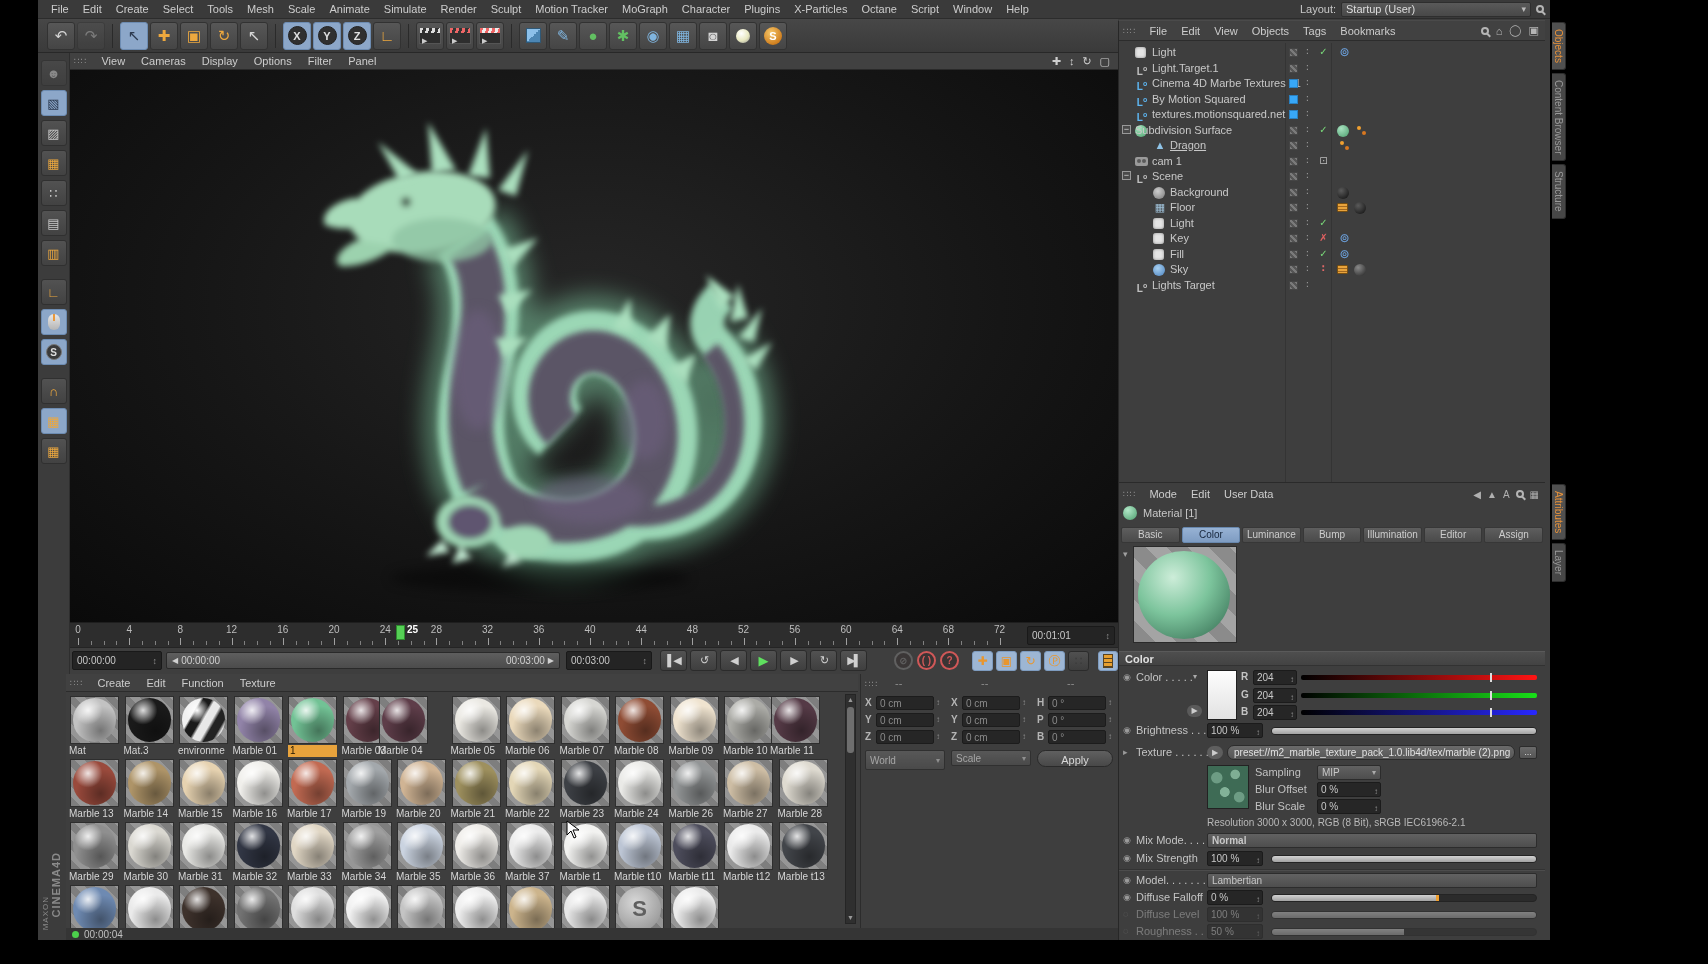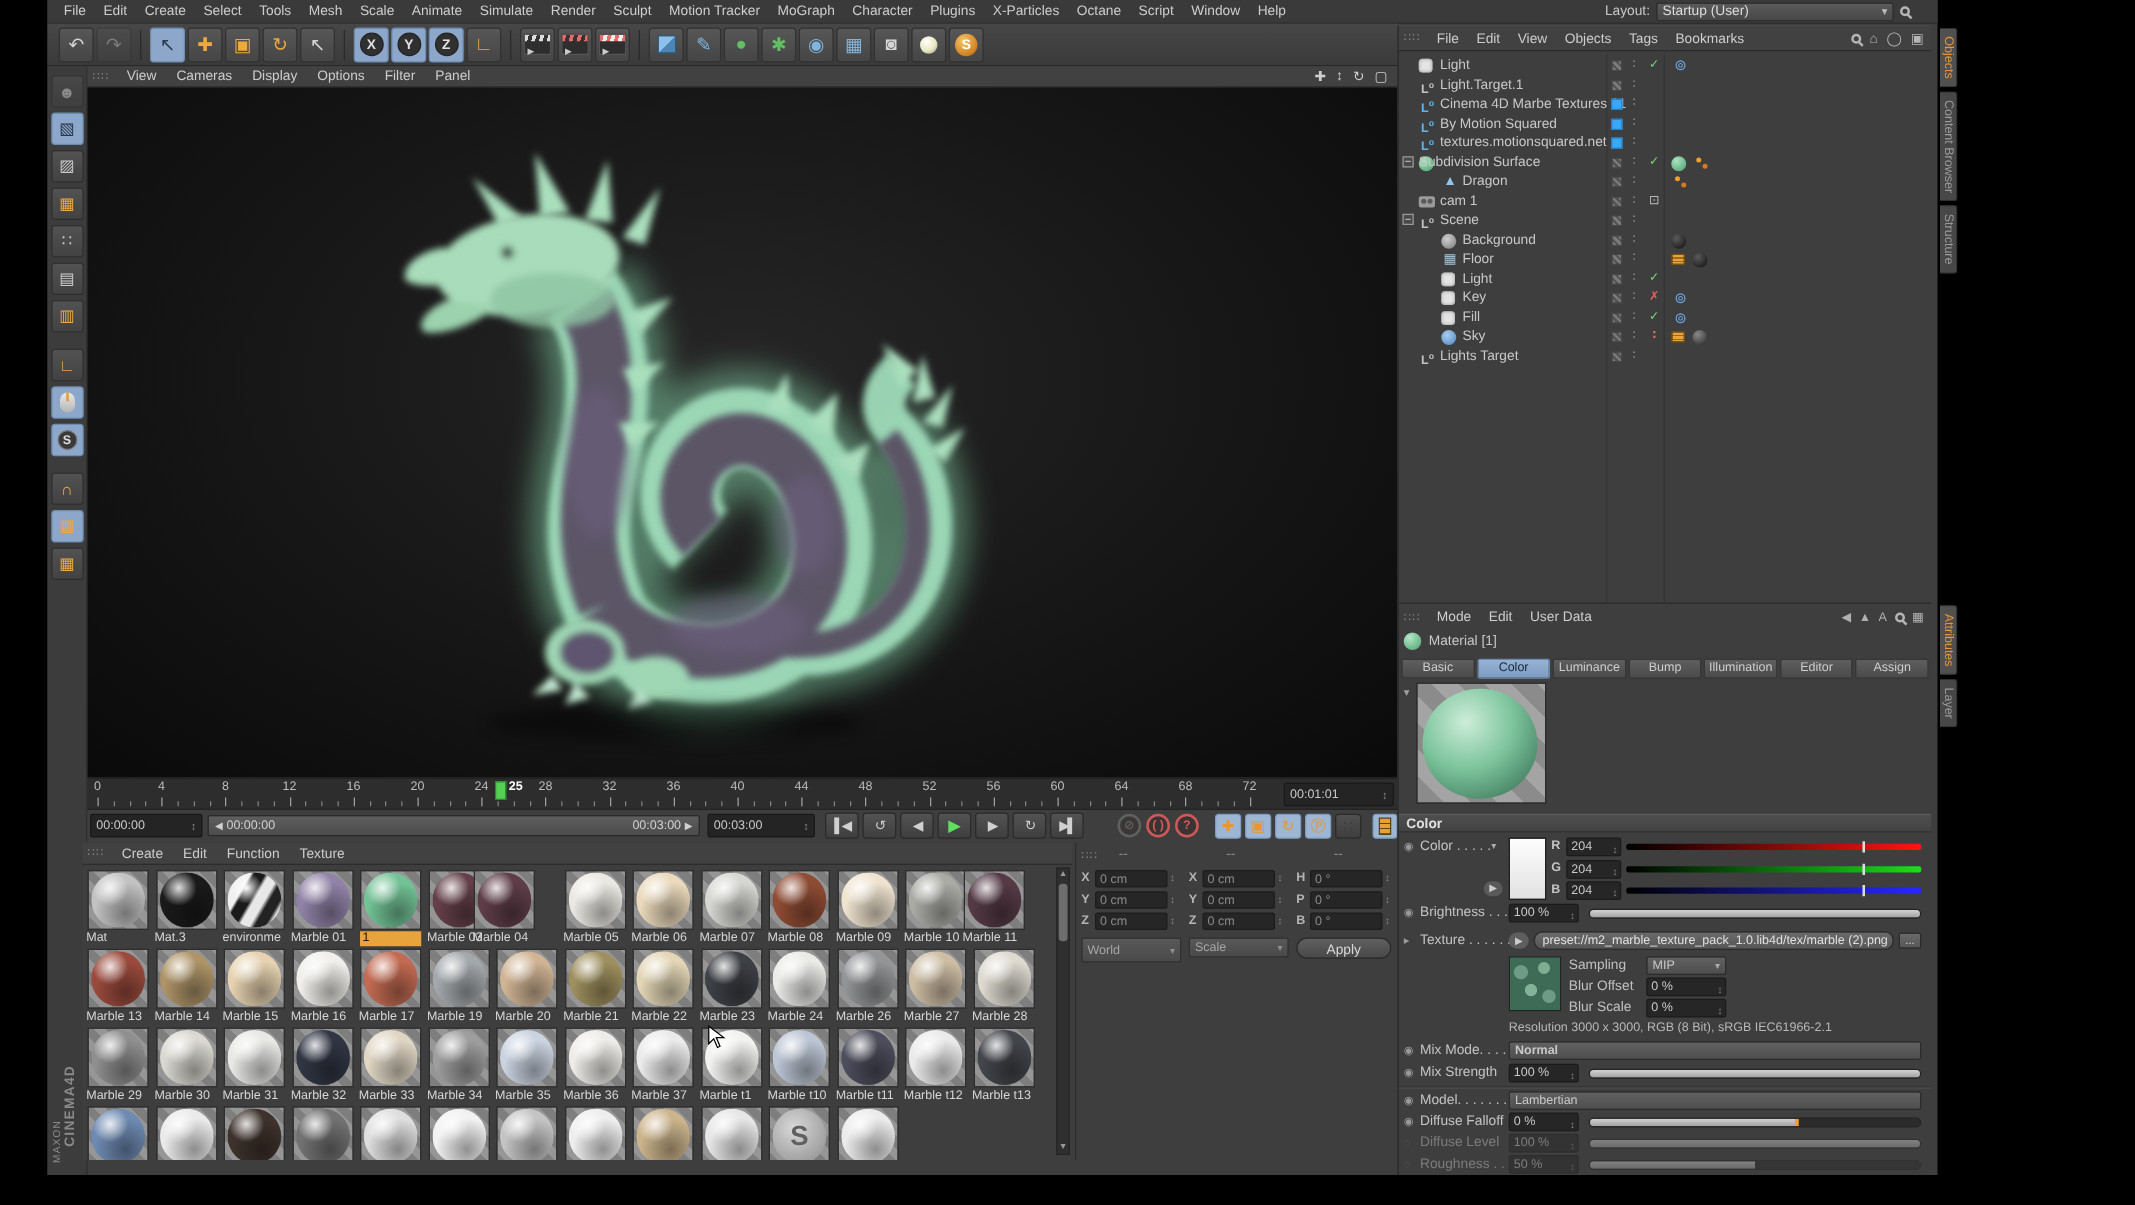--- a/index.html
+++ b/index.html
@@ -4,21 +4,21 @@
 <style>
 *{margin:0;padding:0;box-sizing:border-box}
 body{background:#000;font-family:"Liberation Sans","DejaVu Sans",sans-serif}
 #root{position:relative;width:1708px;height:964px;background:#000;overflow:hidden;color:#c8c8c8;font-size:11px}
 #app{position:absolute;left:38px;top:0;width:1512px;height:940px;background:#3e3e3e}
 
 
 #menubar{position:absolute;left:0;top:0;width:100%;height:19px;background:#3a3a3a;border-bottom:1px solid #2c2c2c;display:flex;align-items:center;padding-left:6px}
 #menu-items{display:flex}
 .mitem{padding:1px 7px;color:#cdcdcd;cursor:default;white-space:nowrap}
-#layoutbox{margin-left:auto;display:flex;align-items:center;gap:5px;padding-right:22px}
+#layoutbox{margin-left:auto;display:flex;align-items:center;gap:5px;padding-right:6px}
 #layout-dd{width:190px;height:15px;background:linear-gradient(#5a5a5a,#484848);border:1px solid #2e2e2e;border-radius:2px;display:flex;align-items:center;padding:0 4px;color:#ddd}
 #layout-dd .dar{margin-left:auto;color:#bbb;font-size:9px}
 .mag{position:relative;width:8px;height:8px;border:2px solid #b5b5b5;border-radius:50%;display:inline-block}
 .mag::after{content:'';position:absolute;width:5px;height:2px;background:#b5b5b5;transform:rotate(45deg);right:-4px;bottom:-3px}
 
 
 #toolbar{position:absolute;left:0;top:19px;width:1080px;height:34px;background:linear-gradient(#474747,#3a3a3a);border-bottom:1px solid #282828;display:flex;align-items:center;padding-left:8px}
 .tbtn{width:28px;height:28px;margin:0 1px;border-radius:3px;background:linear-gradient(#575757,#454545);border:1px solid #323232;display:flex;align-items:center;justify-content:center;font-size:15px;color:#d5d5d5}
 .tbtn.sel{background:#8ca7c9;border-color:#6d8cb2;color:#2c3a50}
 .tbtn.dis{opacity:.4}
@@ -1020,21 +1020,21 @@
             <span class="oi oi-subdiv" style="left: 16px;"></span>
             <span class="oname" style="left: 16px;">Subdivision Surface</span>
             <span class="olayer"></span>
             <span class="odots">∶</span>
             <span class="ostate st-check">✓</span>
             <span class="otag tag-mat-green" style="left: 218px;"></span>
             <span class="otag tag-phong" style="left: 235px;"></span>
           </div>
           <div class="orow" style="top: 95px;">
             <span class="oi oi-mesh" style="left: 34px;">▲</span>
-            <span class="oname" style="left: 51px;">Dragon</span>
+            <span class="oname" style="left: 51px; text-decoration: underline;">Dragon</span>
             <span class="olayer"></span>
             <span class="odots">∶</span>
             <span class="otag tag-phong" style="left: 218px;"></span>
           </div>
           <div class="orow" style="top: 110.5px;">
             <span class="oi oi-camera" style="left: 16px;"></span>
             <span class="oname" style="left: 33px;">cam 1</span>
             <span class="olayer"></span>
             <span class="odots">∶</span>
             <span class="ostate st-cam">⊡</span>
@@ -1237,20 +1237,24 @@
       <div class="arow dim" style="top:441px">
         <span class="adot">◌</span>
         <span class="alab">Roughness . .</span>
         <span class="vbox" style="left:88px;width:56px"><span>50 %</span><span class="spin">↕</span></span>
         <div class="slider" style="left:152px;right:2px">
             <div class="sfill" style="width:50%"></div>
           </div>
       </div>
     </div>
 
+    <div id="statusbar">
+      <span class="gdot"></span>
+      <span>00:00:04</span>
+    </div>
     <div id="branding">
       <span id="brand-maxon">MAXON</span>
       <span id="brand-cinema">CINEMA4D</span>
     </div>
 
     <svg id="cursor" width="16" height="20">
       <polygon points="1,1 1,15 5,11 8,18 10,17 7,10 13,10" fill="#fff" stroke="#000" stroke-width="1"></polygon>
     </svg>
   </div>
 

